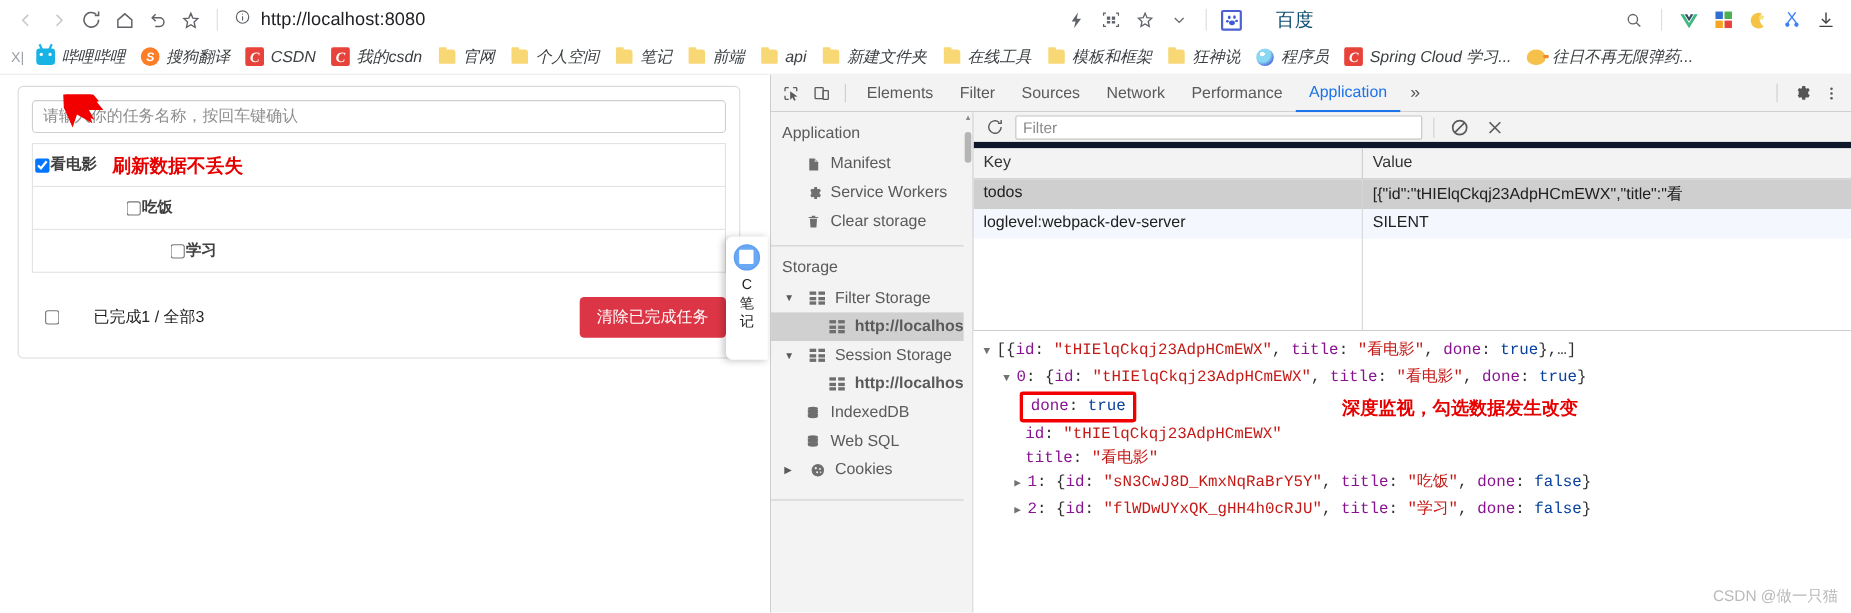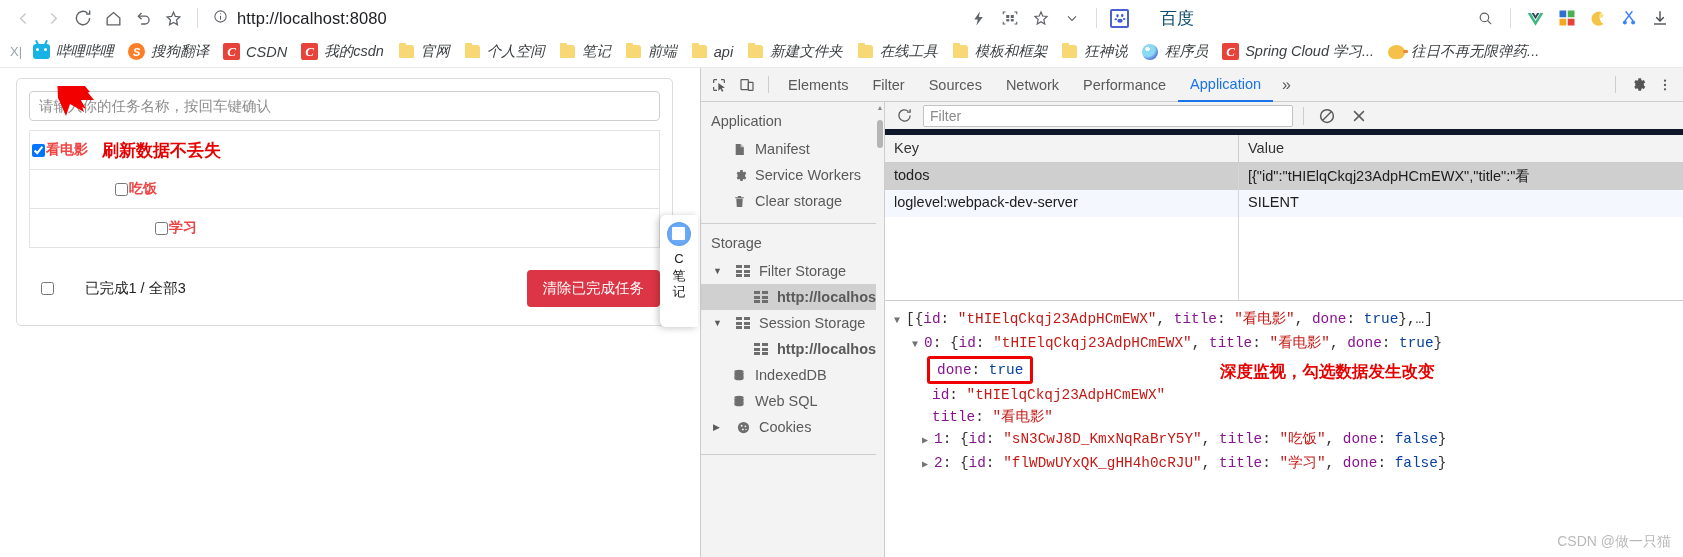--- a/index.html
+++ b/index.html
@@ -103,21 +103,21 @@
     padding:0 9px; font-size:14.5px; color:#333; outline:none;
     font-family:"Liberation Sans", sans-serif;
   }
   .todo-input::placeholder { color:#8d8d8d; }
   .todo-list { margin-top:9px; border:1px solid #e3e3e3; border-top:none; }
   .todo-item {
     height:39px; display:flex; align-items:center;
     border-top:1px solid #e3e3e3; font-size:14px; color:#111; font-weight:bold;
   }
   .todo-item .cb { width:13px; height:13px; margin:0 1px 0 0; }
-  .todo-item .txt { font-size:14px; font-weight:bold; color:#ef4444; }
+  .todo-item .txt { font-size:14px; font-weight:bold; color:#404040; }
   .i0 { padding-left:2px; }
   .i1 { padding-left:85px; }
   .i2 { padding-left:125px; }
   .annot-red {
     color:#e60000; font-weight:bold; font-size:17px; margin-left:14px;
     font-family:"Liberation Sans", sans-serif;
   }
   .todo-footer {
     margin-top:22px; display:flex; align-items:center; padding-left:8px;
   }

